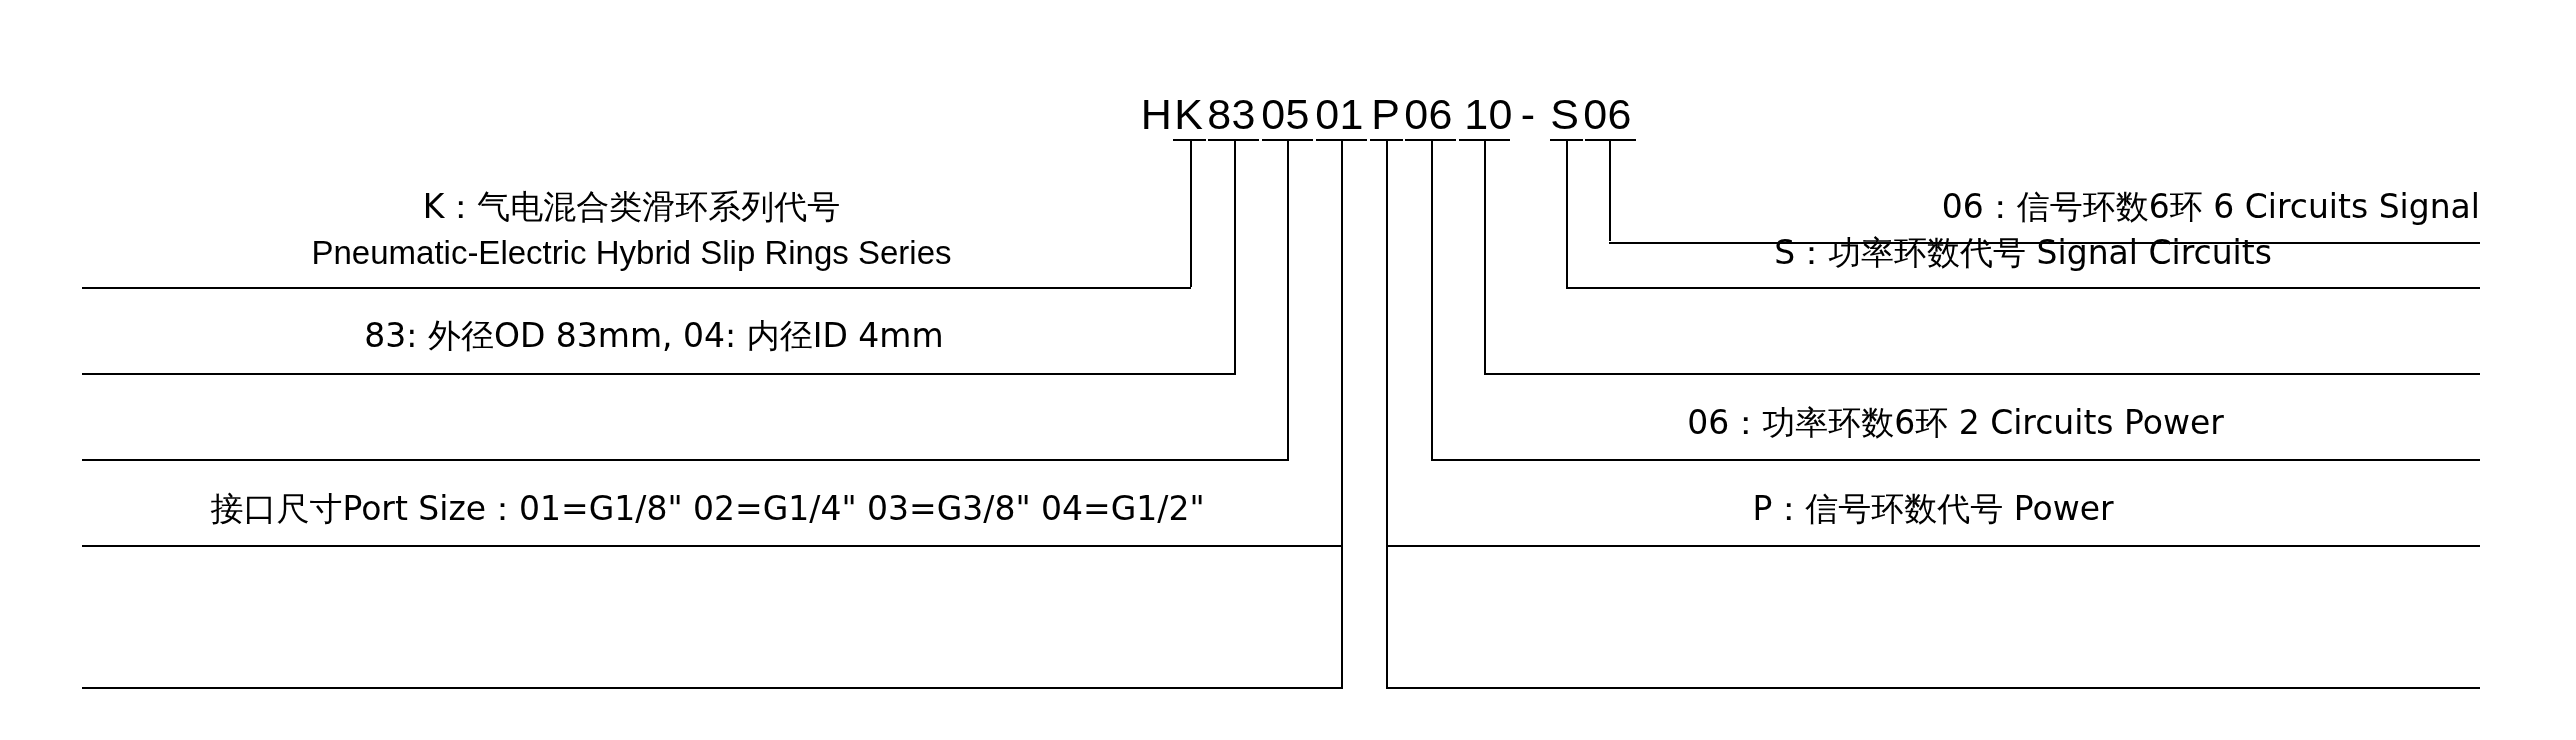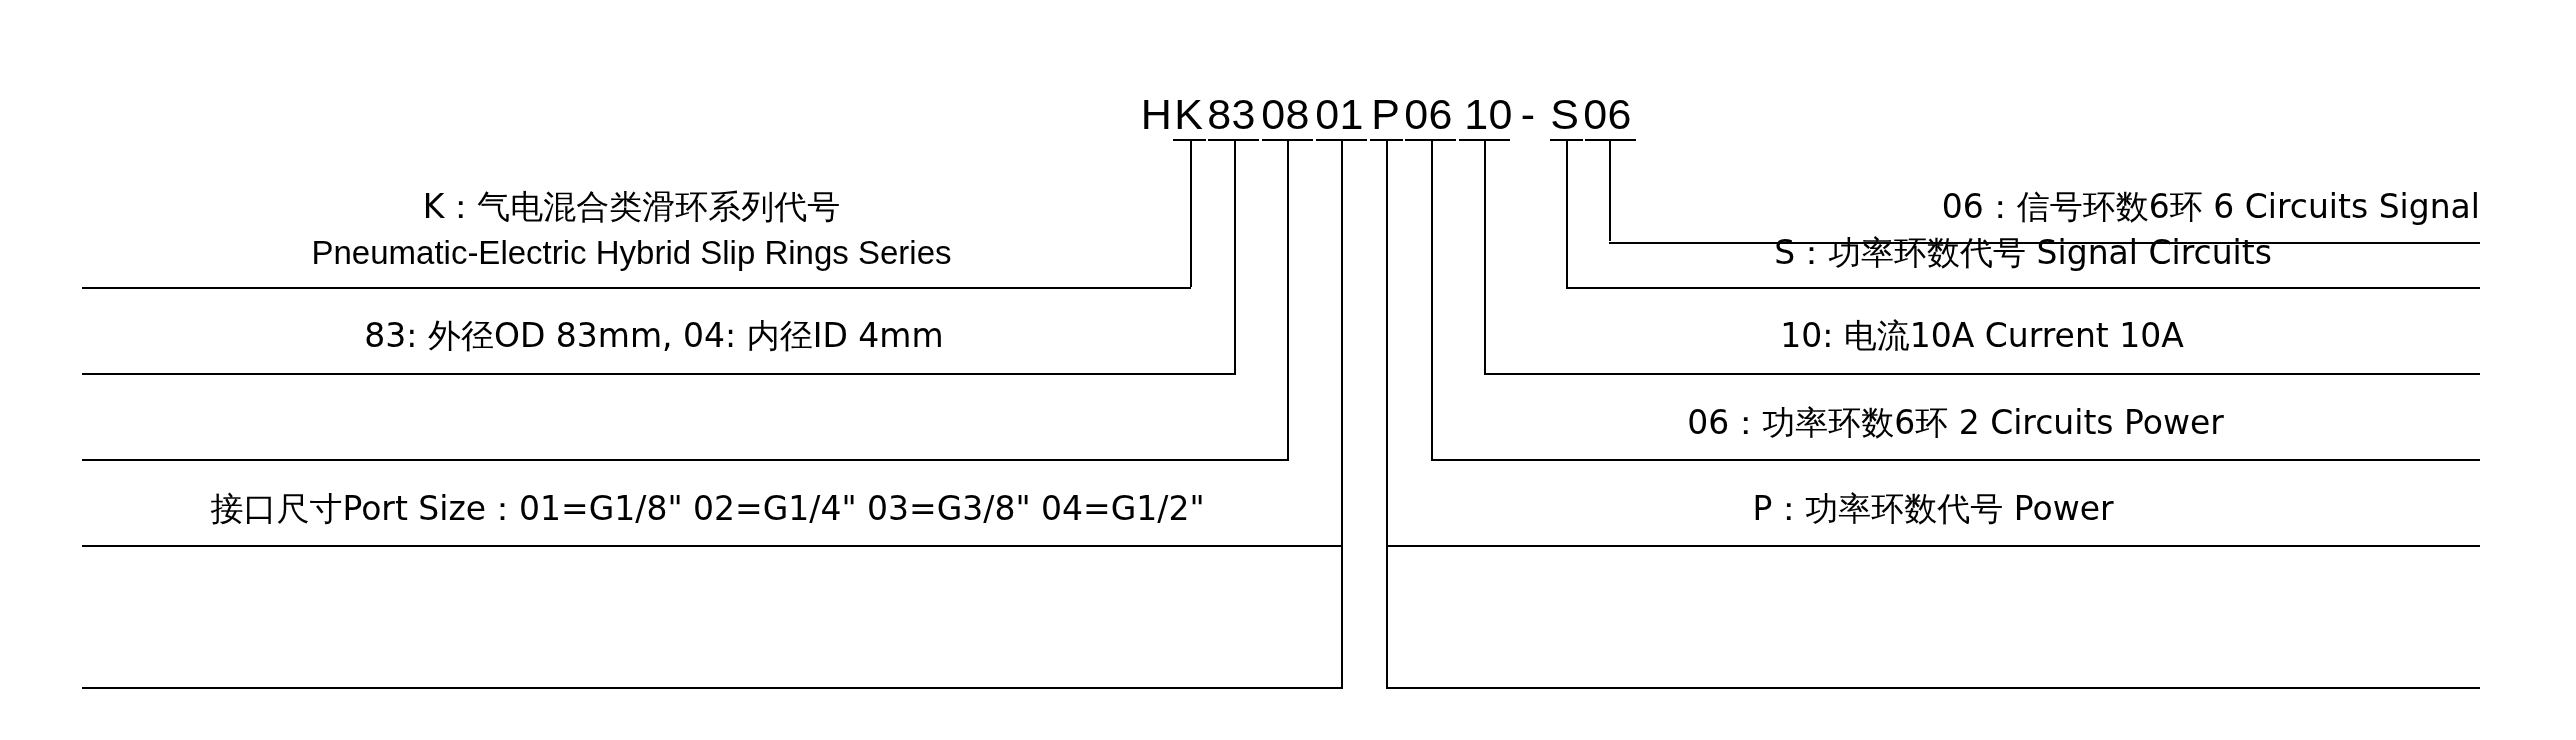--- a/index.html
+++ b/index.html
@@ -71,21 +71,21 @@
 </style>
 </head>
 <body>
 
 <div id="stage">
 
   <div class="code-row">
     <span class="code-seg" style="left:0px;   width:33px;">H</span>
     <span class="code-seg" style="left:34px;  width:29.5px;">K</span>
     <span class="code-seg" style="left:67px;  width:49px;">83</span>
-    <span class="code-seg" style="left:121px; width:49px;">08</span>
+    <span class="code-seg" style="left:121px; width:49px;">05</span>
     <span class="code-seg" style="left:175px; width:49px;">01</span>
     <span class="code-seg" style="left:231px; width:29.5px;">P</span>
     <span class="code-seg" style="left:264px; width:49px;">06</span>
     <span class="code-seg" style="left:324px; width:49px;">10</span>
     <span class="code-seg" style="left:374px; width:28px;">-</span>
     <span class="code-seg" style="left:410px; width:29.5px;">S</span>
     <span class="code-seg" style="left:443px; width:49px;">06</span>
   </div>
 
   <div class="underbar" style="left:1173px; top:139px; width:33px;"></div>
@@ -136,20 +136,19 @@
 
   <div class="cap cap-cn" style="left:82px; top:316px; width:1144px; text-align:center;">83: 外径OD 83mm, 04: 内径ID 4mm</div>
 
 
   <div class="cap cap-cn" style="left:82px; top:489px; width:1251px; text-align:center;">接口尺寸Port Size：01=G1/8" 02=G1/4" 03=G3/8" 04=G1/2"</div>
 
   <div class="cap cap-cn" style="left:1609px; top:187px; width:871px; text-align:right;">06：信号环数6环 6 Circuits Signal</div>
 
   <div class="cap cap-cn" style="left:1566px; top:233px; width:914px; text-align:center;">S：功率环数代号 Signal Circuits</div>
 
-  <div class="cap cap-cn" style="left:1484px; top:316px; width:996px; text-align:center;">10: 电流10A  Current 10A</div>
 
   <div class="cap cap-cn" style="left:1431px; top:403px; width:1049px; text-align:center;">06：功率环数6环  2 Circuits Power</div>
 
-  <div class="cap cap-cn" style="left:1386px; top:489px; width:1094px; text-align:center;">P：功率环数代号 Power</div>
+  <div class="cap cap-cn" style="left:1386px; top:489px; width:1094px; text-align:center;">P：信号环数代号 Power</div>
 
 </div>
 
 
 </body></html>

